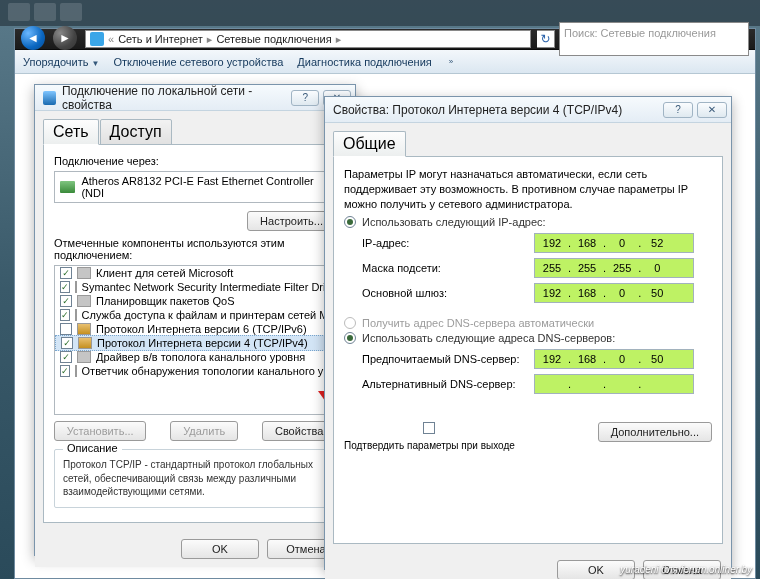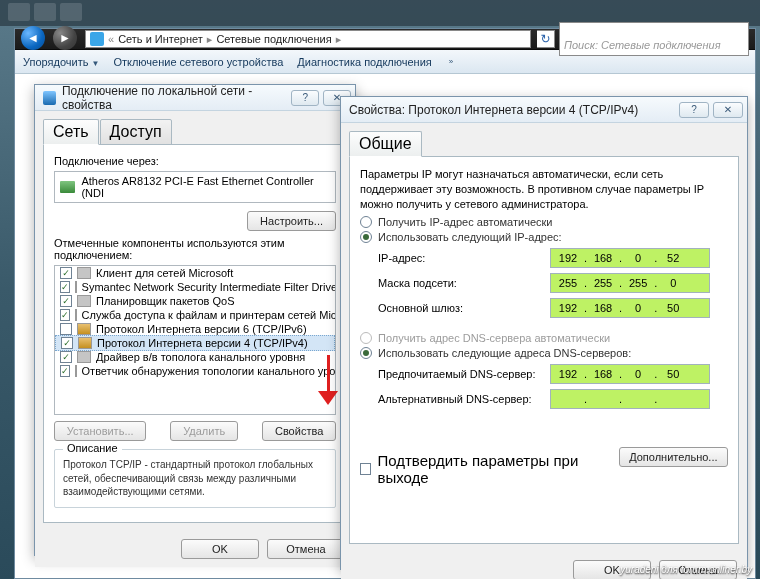--- a/index.html
+++ b/index.html
@@ -37,21 +37,21 @@
     background: #fff; border: 1px solid #8a8a8a;
     display: flex; align-items: center; padding: 0 4px; gap: 4px;
     font-size: 11px; color:#222;
   }
   .breadcrumb .crumb-icon { width:14px; height:14px; background:#3aa6e8; border-radius:2px; }
   .breadcrumb .sep { color:#888; }
   .bc-refresh { width:18px;height:18px;margin-right:4px;display:flex;align-items:center;justify-content:center;font-size:12px;color:#2a62aa;background:#fff;border:1px solid #8a8a8a;border-left:none; }
   .searchbox {
     width: 190px; height: 18px; margin-right: 6px;
     background: #fff; border: 1px solid #8a8a8a;
-    display:flex;align-items:flex-start;padding:16px 4px;color:#999;font-style:italic;
+    display:flex;align-items:flex-end;padding:16px 4px;color:#999;
   }
   .cmdbar {
     height: 24px; background: linear-gradient(#f3f7fb,#dbe7f1);
     border-bottom: 1px solid #b5c7d3;
     display:flex;align-items:center;gap:14px;padding:0 8px;
     font-size: 11px; color:#13375b;
   }
   .cmdbar .arrow { font-size:8px; margin-left:3px; color:#34587a; }
   
   .dialog {
@@ -123,21 +123,21 @@
   .radio.on::before { content:"";width:6px;height:6px;border-radius:50%;background:#3a6a3a; }
   .radio.disabled { border-color:#bbb; }
   .field { display:flex;align-items:center;margin:5px 0;gap:12px;font-size:11px; }
   .field-label { flex:0 0 160px; }
   .ip-input {
     display:flex;align-items:center;border:1px solid #a2b2bd;background:#bef264;height:20px;
     padding:0 2px;width:160px;font-family:inherit;font-size:11px;
   }
   .ip-oct { width:30px;border:none;text-align:center;font:inherit;background:transparent;outline:none; }
   .ip-dot { padding:0 1px; }
-  .chk-row { display:flex;align-items:center;gap:6px;margin-top:23px;font-size:15px; }
+  .chk-row { display:flex;align-items:center;gap:6px;margin-top:8px;font-size:10px;flex-direction:column; }
   .intro { font-size:11px;line-height:1.35;margin-bottom:4px; }
   .arrow-red {
     position:absolute;width:20px;height:50px;pointer-events:none;
   }
   .arrow-red .shaft { position:absolute;left:9px;top:0;width:3px;height:40px;background:#e02020; }
   .arrow-red .head { position:absolute;left:0;top:36px;width:0;height:0;border-left:10px solid transparent;border-right:10px solid transparent;border-top:14px solid #e02020; }
   .watermark { position:absolute;right:8px;bottom:4px;font-size:10px;color:#fff;text-shadow:0 1px 2px #000;font-style:italic; }
   .taskbar-hint {
     position:absolute;top:0;left:0;right:0;height:26px;
     background: rgba(40,55,65,0.7);
@@ -259,39 +259,35 @@
     <span class="btn" style="min-width:78px">OK</span>
     <span class="btn" style="min-width:78px">Отмена</span>
   </div>
 </div>
 
 <div class="arrow-red" style="left:318px;top:355px">
   <div class="shaft"></div>
     <div class="head"></div>
 </div>
 
-<div class="dialog" style="left:340px;top:96px;width:408px;height:474px">
+<div class="dialog" style="left:324px;top:96px;width:408px;height:474px">
   <div class="titlebar">
     <span>Свойства: Протокол Интернета версии 4 (TCP/IPv4)</span>
     <span class="tspacer"></span>
     <span class="winbtn">?</span>
     <span class="winbtn">✕</span>
   </div>
   <div class="dialog-body">
     <div class="tabs">
       <div class="tab">Общие</div>
     </div>
     <div class="tabpane" style="height:388px">
       <div class="intro">Параметры IP могут назначаться автоматически, если сеть поддерживает эту возможность. В противном случае параметры IP можно получить у сетевого администратора.</div>
 
       <div class="radio-row">
-        <span class="radio"></span>
-        <span>Получить IP-адрес автоматически</span>
-      </div>
-      <div class="radio-row">
         <span class="radio on"></span>
         <span>Использовать следующий IP-адрес:</span>
       </div>
       <div style="margin-left:18px">
         <div class="field">
           <span class="field-label">IP-адрес:</span>
           <span class="ip-input" id="ip-addr">
               <input class="ip-oct" value="192" style="">
               <span class="ip-dot">.</span>
               <input class="ip-oct" value="168" style="">

